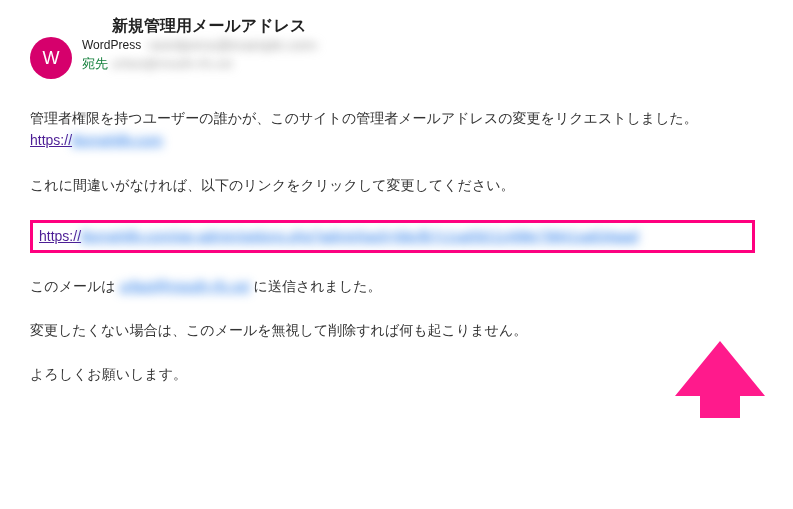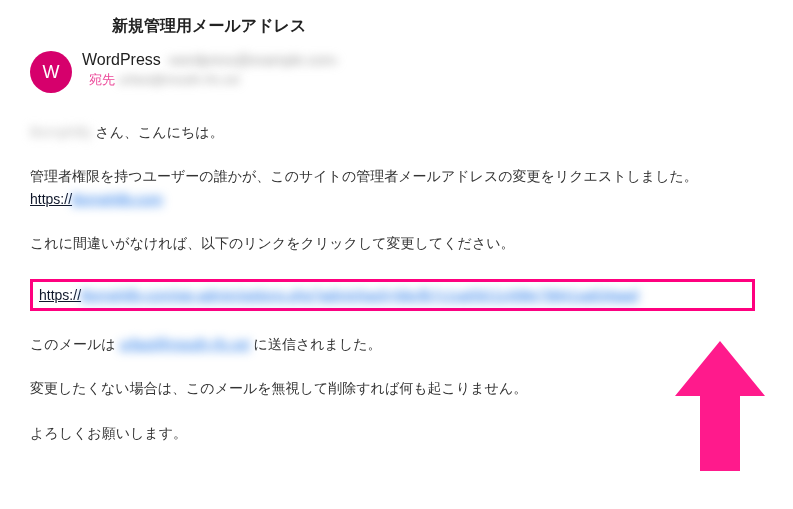--- a/index.html
+++ b/index.html
@@ -8,21 +8,20 @@
       font-size: 14px;
       color: #333;
       background: #fff;
       width: 793px;
       padding: 16px 30px 16px 30px;
     }
     .subject {
       font-weight: bold;
       font-size: 16px;
       margin-left: 82px;
-      margin-bottom: 14px;
       color: #222;
     }
     .header {
       display: flex;
       align-items: flex-start;
       margin-bottom: 28px;
     }
     .avatar {
       width: 42px;
       height: 42px;
@@ -32,39 +31,39 @@
       display: flex;
       align-items: center;
       justify-content: center;
       font-size: 18px;
       font-weight: 400;
       flex-shrink: 0;
       margin-right: 10px;
     }
     .sender-block { padding-top: 0px; }
     .sender-line { display: flex; align-items: center; gap: 6px; }
-    .sender-name { color: #222; font-size: 16px; }
+    .sender-name { color: #222; font-size: 12px; }
     .blur {
       filter: blur(5px);
       -webkit-filter: blur(5px);
       color: #999;
     }
     .blur-light {
       filter: blur(5px);
       color: #bbb;
     }
     .recipient-line { margin-top: 2px; font-size: 13px; }
-    .recipient-label { color: #ec4899; margin-left: 7px; }
+    .recipient-label { color: #15803d; }
     .body-section { line-height: 1.6; }
     .para { margin-bottom: 22px; }
     .link {
       color: #1a73e8;
       text-decoration: underline;
     }
-    .link-proto { color: #0f172a; text-decoration: underline; }
+    .link-proto { color: #4c1d95; text-decoration: underline; }
     .highlighted-box {
       border: 3px solid #ff007f;
       padding: 2px 6px;
       display: inline-block;
       width: 725px;
       margin-bottom: 22px;
     }
     .arrow {
       position: absolute;
       left: 640px;
@@ -91,23 +90,20 @@
       </div>
       <div class="recipient-line">
         <span class="recipient-label">宛先</span>
         <span class="blur">urfast@mouth-rfx.xxt</span>
       </div>
     </div>
   </div>
 
   <div class="body-section">
 
-    <div class="para">
-      <span class="blur-light">Bornphilly</span><span> さん、こんにちは。</span>
-    </div>
 
     <div class="para">
       <span>管理者権限を持つユーザーの誰かが、このサイトの管理者メールアドレスの変更をリクエストしました。</span><br>
       <span class="link-proto">https://</span><span class="link blur">Bornphilly.com</span>
     </div>
 
     <div class="para" style="margin-bottom:24px">これに間違いがなければ、以下のリンクをクリックして変更してください。</div>
 
     <div class="highlighted-box">
       <span class="link-proto">https://</span><span class="link blur">Bornphilly.com/wp-admin/options.php?adminhash=bbcfb7c1sa59211498e79841sa634aad</span>

